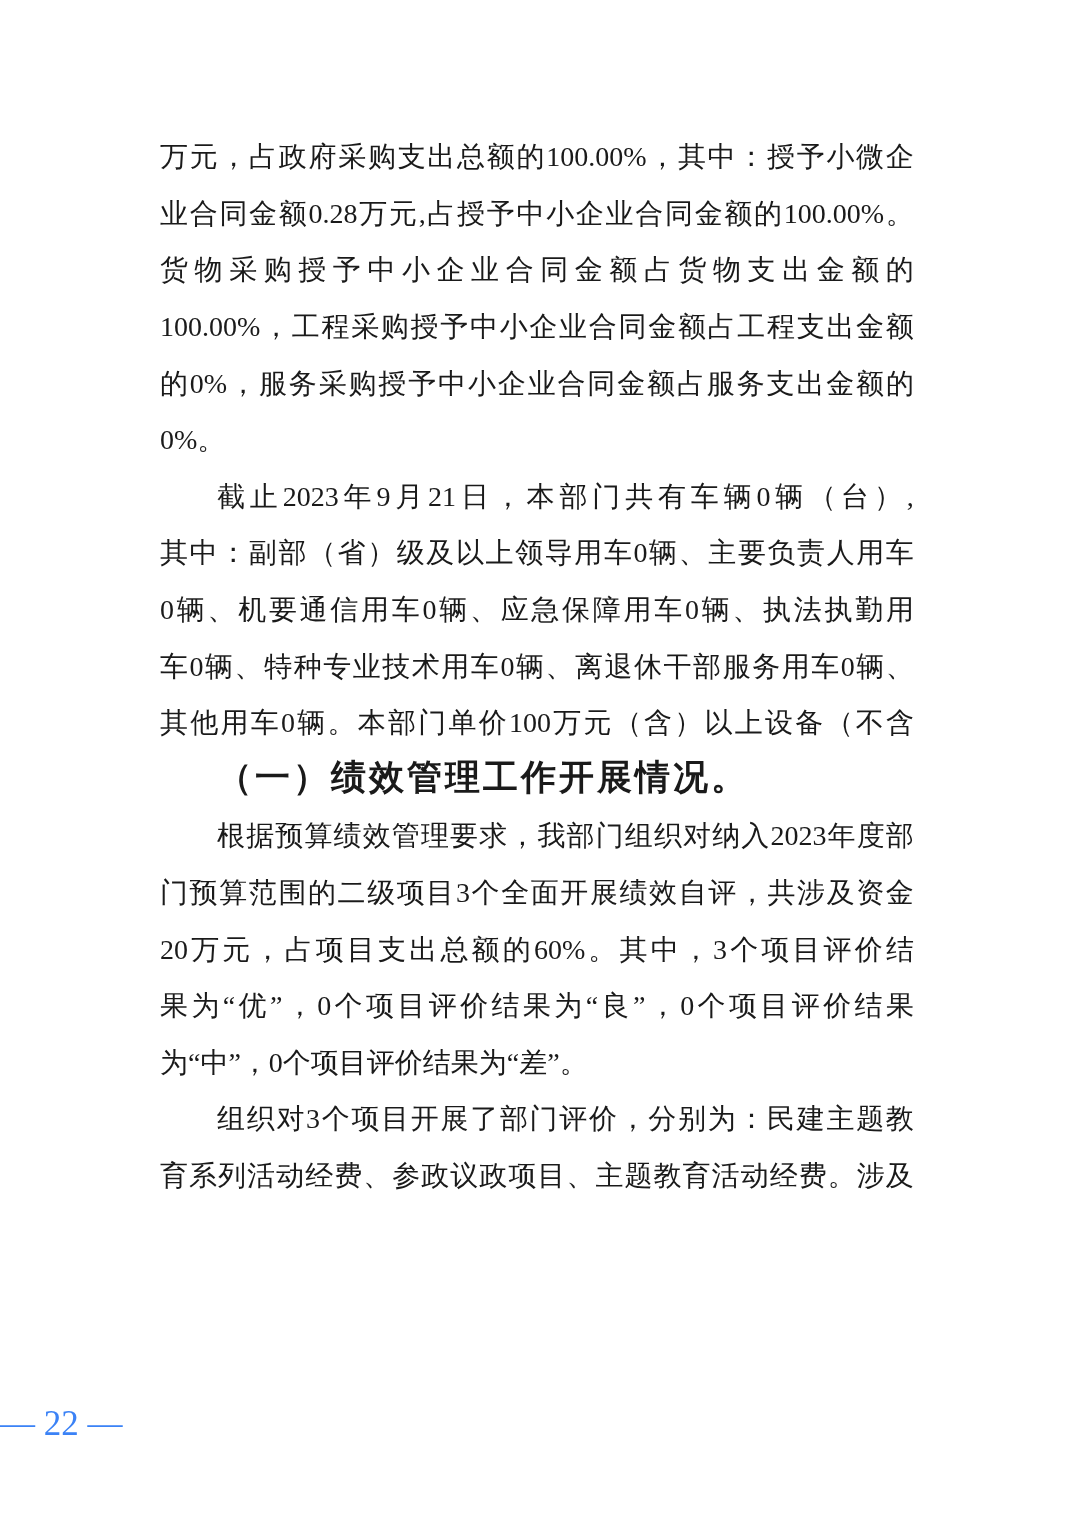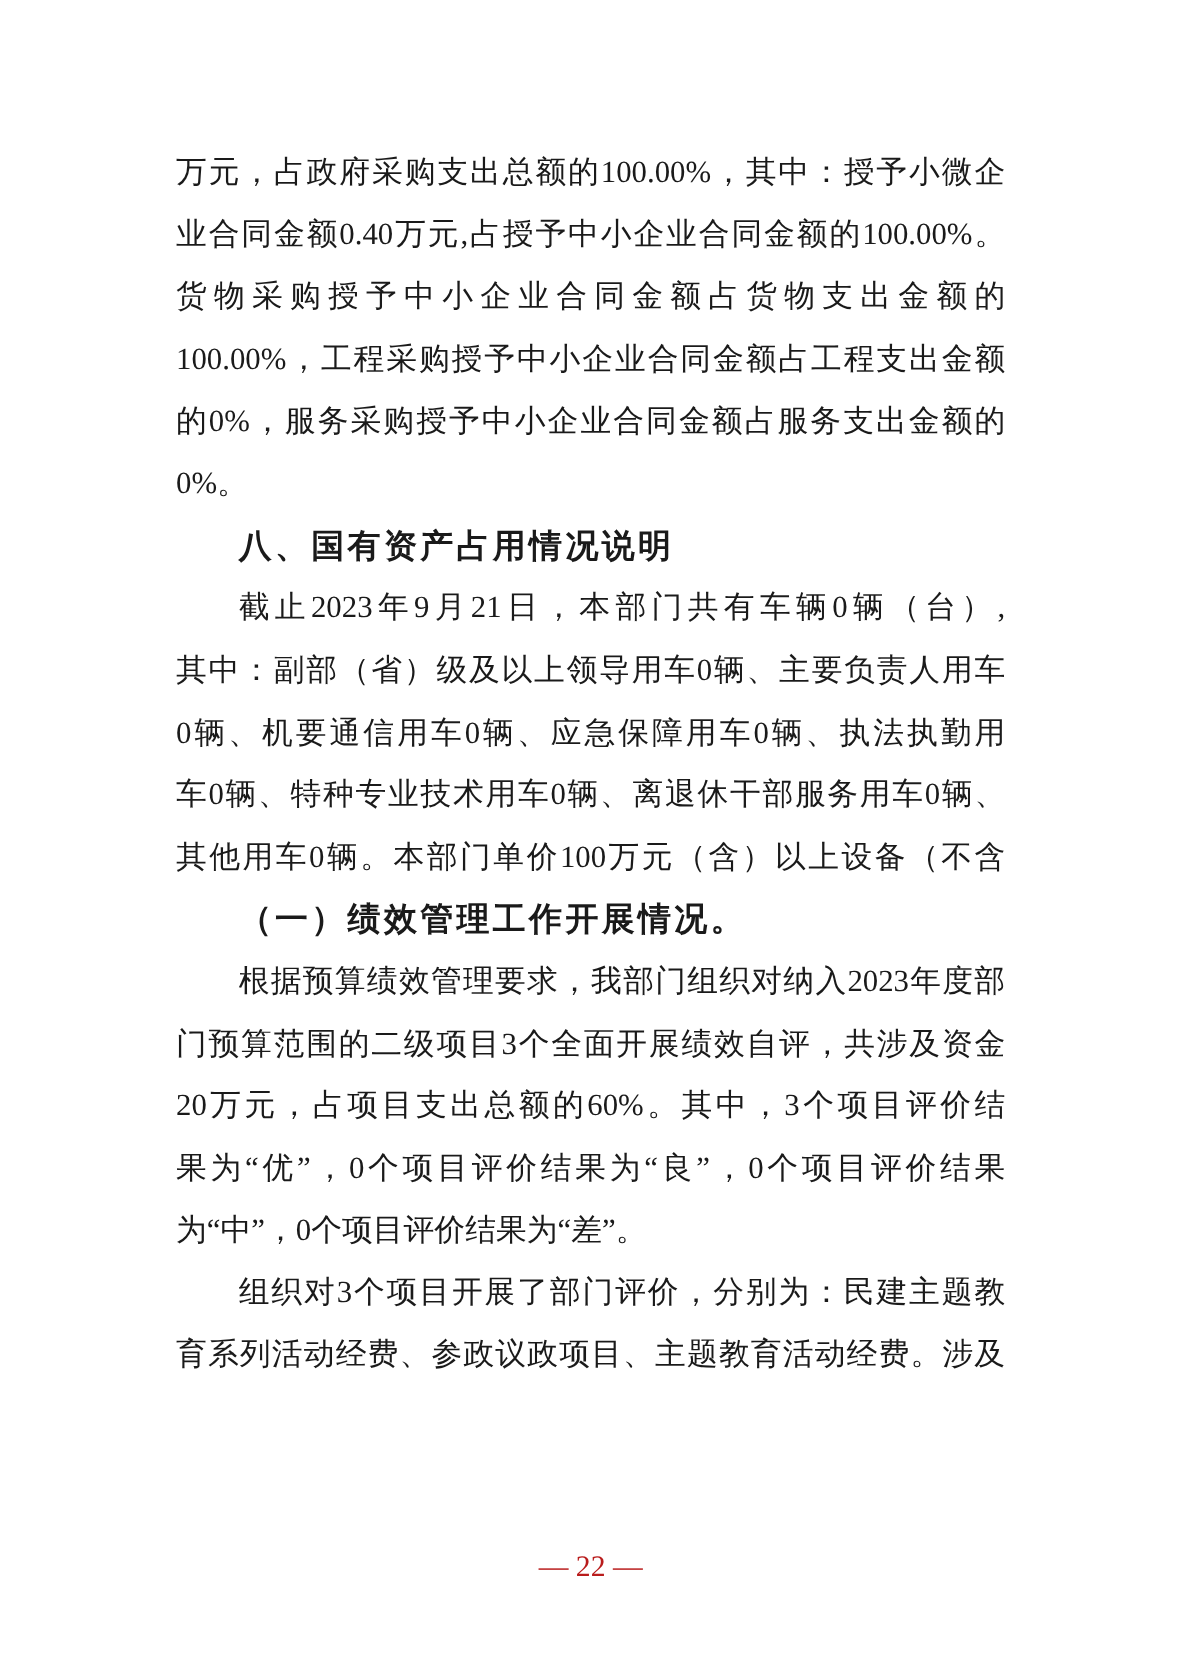--- a/index.html
+++ b/index.html
@@ -40,34 +40,34 @@
   .line.indent {
     padding-left: 57px;
   }
   .line.heading1 {
     font-family: "Liberation Sans", sans-serif;
     font-weight: bold;
     font-size: 30px;
     letter-spacing: 3px;
   }
   .line.heading2 {
-    font-family: Liberation Serif, serif;
+    font-family: Liberation Mono, monospace;
     font-weight: bold;
-    font-size: 30px;
+    font-size: 35px;
     letter-spacing: 3px;
   }
   .footer {
     position: absolute;
     left: 0;
     top: 1404px;
     width: 100%;
-    text-align: center;
-    font-size: 27px;
+    text-align: left;
+    font-size: 35px;
     line-height: 40px;
-    color: #b91c1c;
+    color: #3b82f6;
   }
 </style>
 </head>
 <body>
 
 <div class="page">
   <div class="lines">
       <div class="line body justify">
         <span>万</span>
         <span>元</span>
@@ -92,21 +92,21 @@
         <span>小</span>
         <span>微</span>
         <span>企</span>
       </div>
       <div class="line body justify">
         <span>业</span>
         <span>合</span>
         <span>同</span>
         <span>金</span>
         <span>额</span>
-        <span>0.40</span>
+        <span>0.28</span>
         <span>万</span>
         <span>元</span>
         <span>,</span>
         <span>占</span>
         <span>授</span>
         <span>予</span>
         <span>中</span>
         <span>小</span>
         <span>企</span>
         <span>业</span>
@@ -188,21 +188,20 @@
         <span>占</span>
         <span>服</span>
         <span>务</span>
         <span>支</span>
         <span>出</span>
         <span>金</span>
         <span>额</span>
         <span>的</span>
       </div>
       <div class="line body">0%。</div>
-      <div class="line heading1 indent">八、国有资产占用情况说明</div>
       <div class="line body justify indent">
         <span>截</span>
         <span>止</span>
         <span>2023</span>
         <span>年</span>
         <span>9</span>
         <span>月</span>
         <span>21</span>
         <span>日</span>
         <span>，</span>

